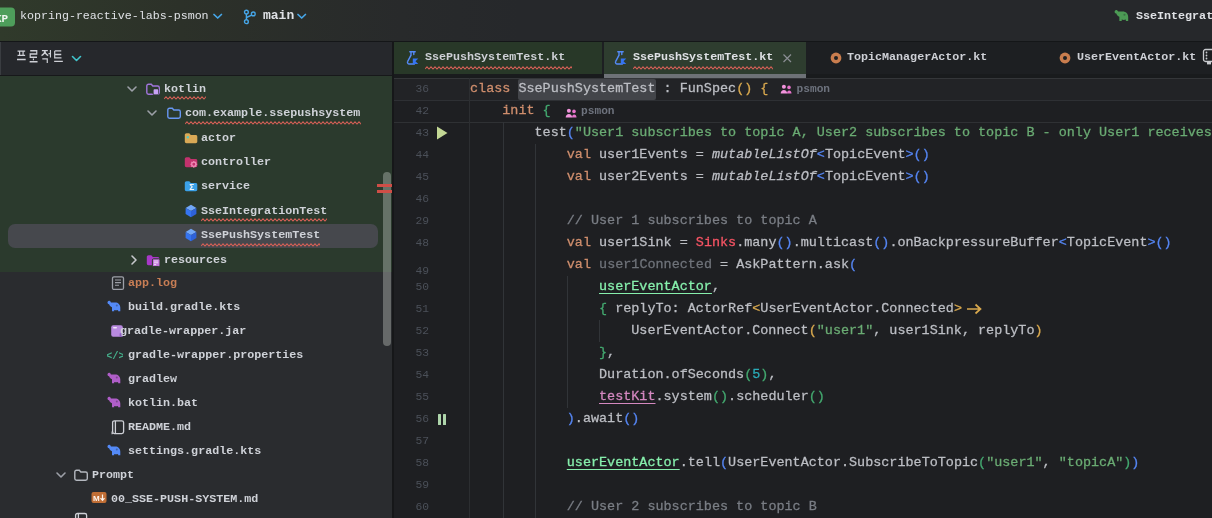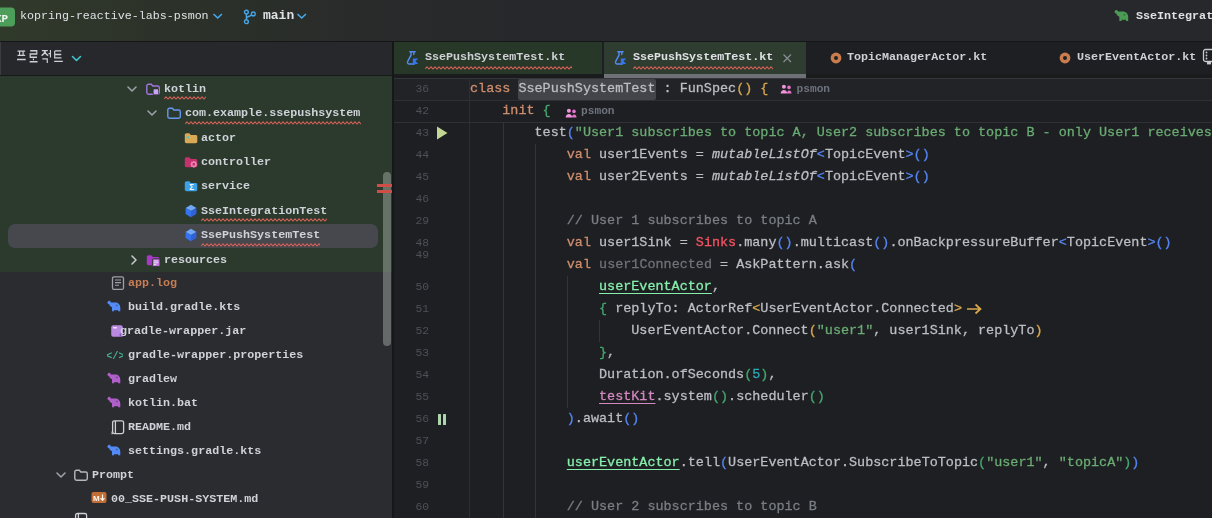--- a/index.html
+++ b/index.html
@@ -261,21 +261,21 @@
 <div class="abs guide" style="left:566.5px;top:276px;height:132px"></div>
 <div class="abs guide" style="left:598.5px;top:320px;height:22px"></div>
 <div class="ln" style="top:77.5px">36</div>
 <div class="ln" style="top:100px">42</div>
 <div class="ln" style="top:122px">43</div>
 <div class="ln" style="top:144px">44</div>
 <div class="ln" style="top:166px">45</div>
 <div class="ln" style="top:188px">46</div>
 <div class="ln" style="top:210px">29</div>
 <div class="ln" style="top:232px">48</div>
-<div class="ln" style="top:244px">49</div>
+<div class="ln" style="top:260px">49</div>
 <div class="ln" style="top:276px">50</div>
 <div class="ln" style="top:298px">51</div>
 <div class="ln" style="top:320px">52</div>
 <div class="ln" style="top:342px">53</div>
 <div class="ln" style="top:364px">54</div>
 <div class="ln" style="top:386px">55</div>
 <div class="ln" style="top:408px">56</div>
 <div class="ln" style="top:430px">57</div>
 <div class="ln" style="top:452px">58</div>
 <div class="ln" style="top:474px">59</div>

